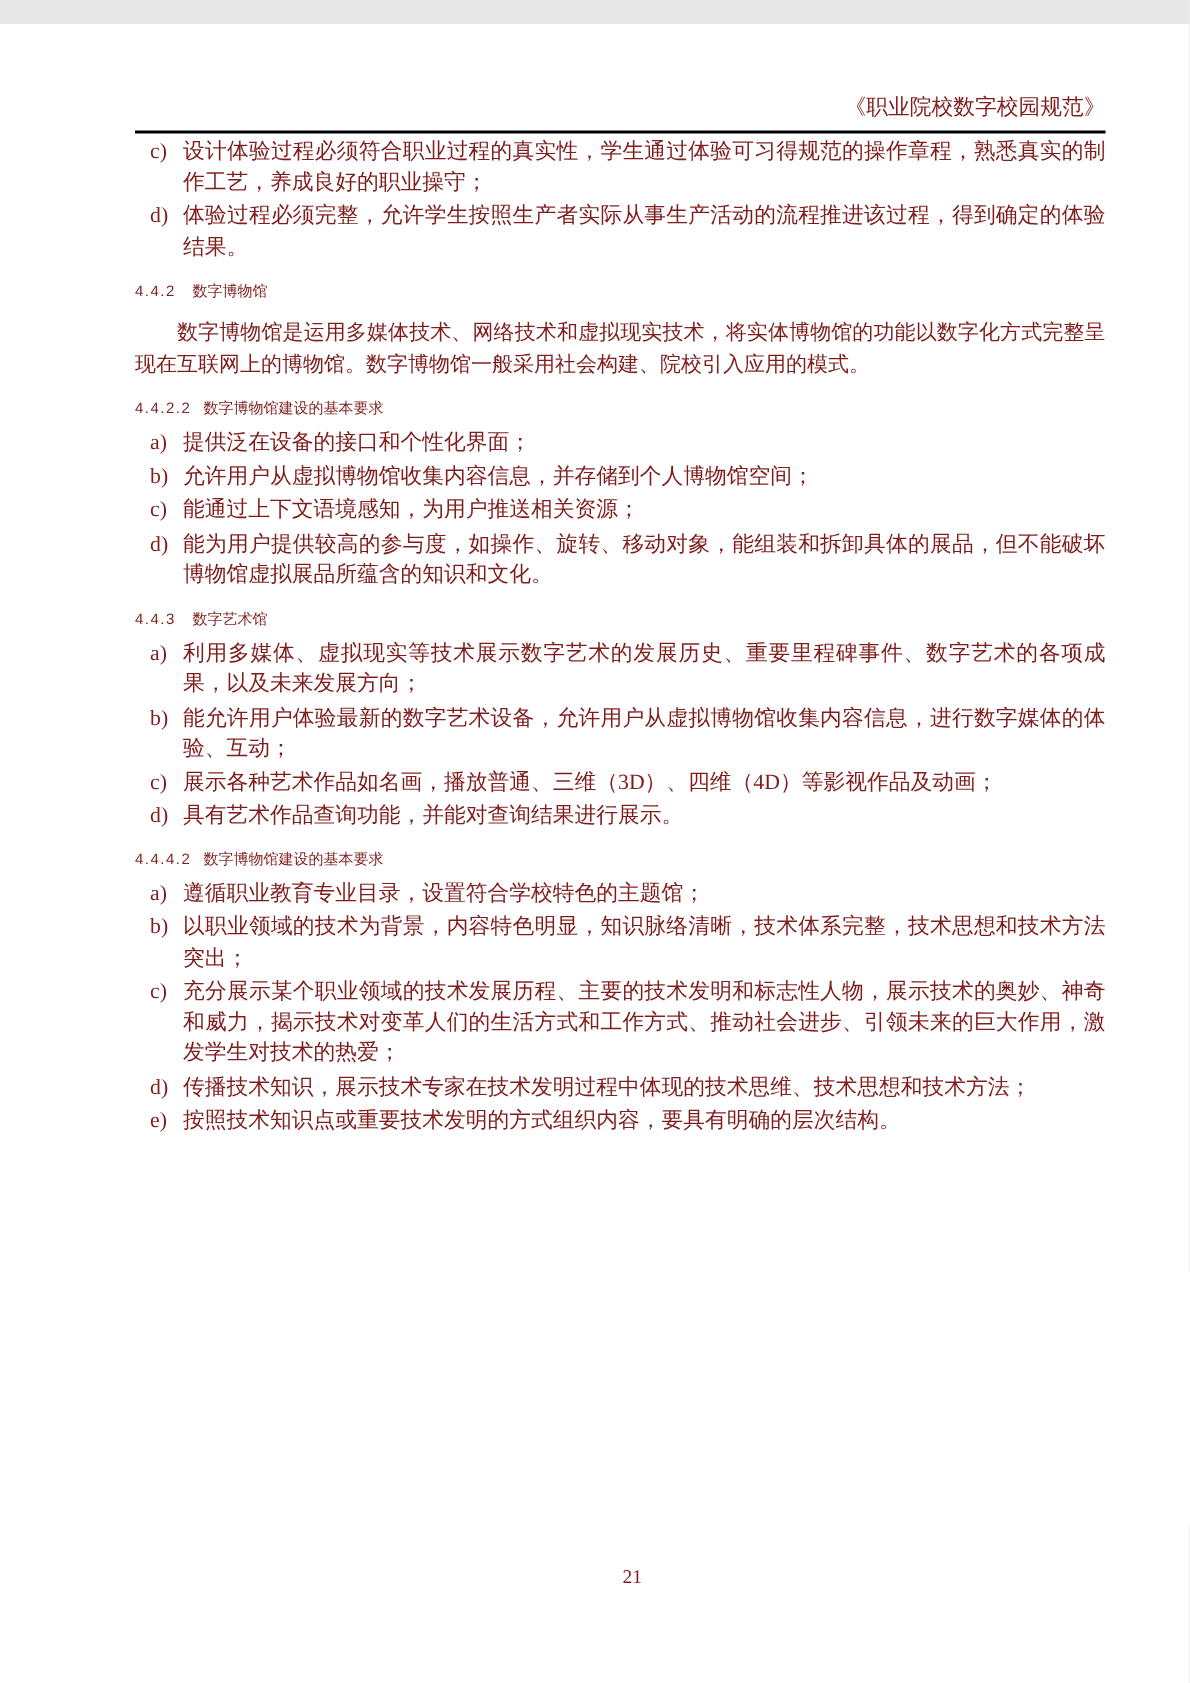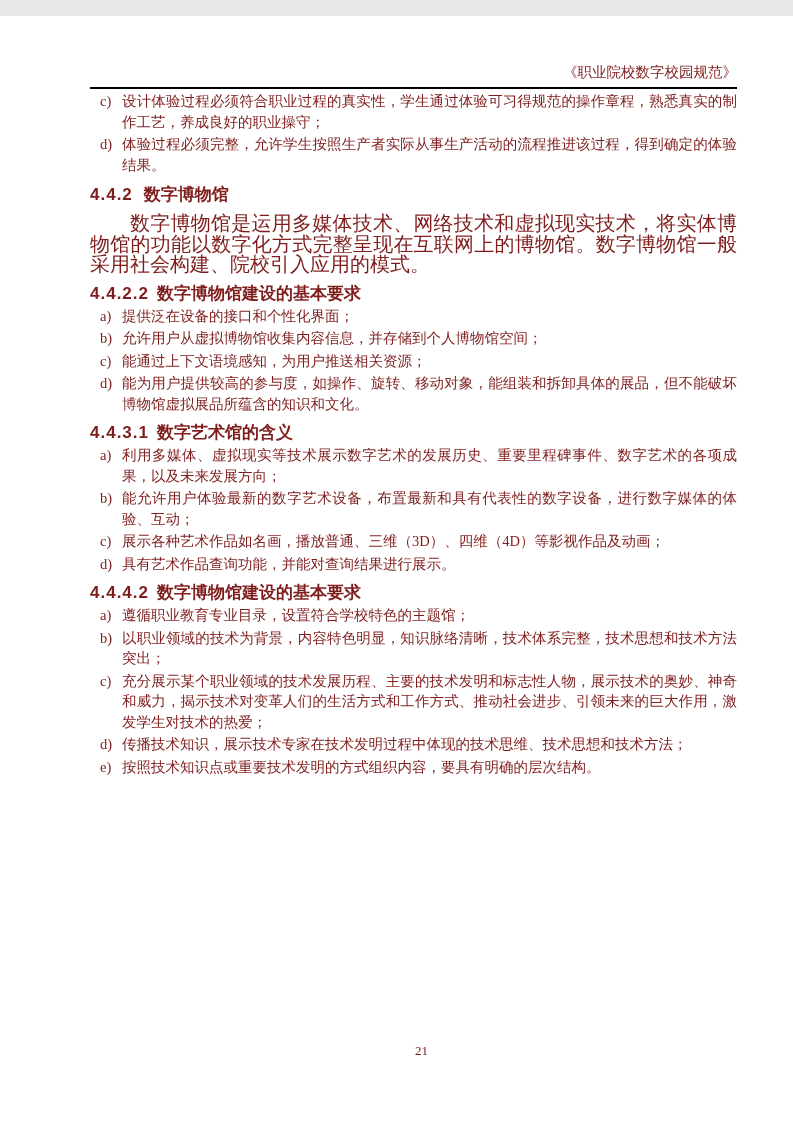--- a/index.html
+++ b/index.html
@@ -18,32 +18,32 @@
   .doc-header {
     text-align: right;
     font-size: 14.5px;
     line-height: 20px;
     padding-bottom: 5px;
     border-bottom: 2px solid #000;
   }
   .intro { margin-top: 24px; }
   .h2, .h3 {
     font-family: "Liberation Sans", "DejaVu Sans", sans-serif;
-    font-weight: 700;
-    font-size: 17px;
+    font-weight: 400;
+    font-size: 10px;
     line-height: 21px;
     white-space: nowrap;
   }
   .h2 { margin: 9px 0 0; }
   .h3 { margin: 8px 0 0; }
   .h2 .num { margin-right: 11px; letter-spacing: 1px; }
   .h3 .num { margin-right: 8px; letter-spacing: 1px; }
   .para {
     margin: 8px 0 0;
-    font-size: 20px;
+    font-size: 14px;
     line-height: 20.5px;
     text-indent: 2em;
     text-align: justify;
   }
   .list { margin: 2px 0 0; }
   .li {
     display: flex;
     margin-bottom: 2px;
     font-size: 14.5px;
     line-height: 20.5px;
@@ -102,31 +102,31 @@
         <span class="li-text">能通过上下文语境感知，为用户推送相关资源；</span>
       </div>
       <div class="li">
         <span class="li-label">d)</span>
         <span class="li-text">能为用户提供较高的参与度，如操作、旋转、移动对象，能组装和拆卸具体的展品，但不能破坏博物馆虚拟展品所蕴含的知识和文化。</span>
       </div>
     </div>
   </div>
 
   <div>
-    <div class="h3">
-      <span class="num">4.4.3.1</span><span>数字艺术馆的含义</span>
+    <div class="h2">
+      <span class="num">4.4.3</span><span>数字艺术馆</span>
     </div>
     <div class="list">
       <div class="li">
         <span class="li-label">a)</span>
         <span class="li-text">利用多媒体、虚拟现实等技术展示数字艺术的发展历史、重要里程碑事件、数字艺术的各项成果，以及未来发展方向；</span>
       </div>
       <div class="li">
         <span class="li-label">b)</span>
-        <span class="li-text">能允许用户体验最新的数字艺术设备，布置最新和具有代表性的数字设备，进行数字媒体的体验、互动；</span>
+        <span class="li-text">能允许用户体验最新的数字艺术设备，允许用户从虚拟博物馆收集内容信息，进行数字媒体的体验、互动；</span>
       </div>
       <div class="li">
         <span class="li-label">c)</span>
         <span class="li-text">展示各种艺术作品如名画，播放普通、三维（3D）、四维（4D）等影视作品及动画；</span>
       </div>
       <div class="li">
         <span class="li-label">d)</span>
         <span class="li-text">具有艺术作品查询功能，并能对查询结果进行展示。</span>
       </div>
     </div>

